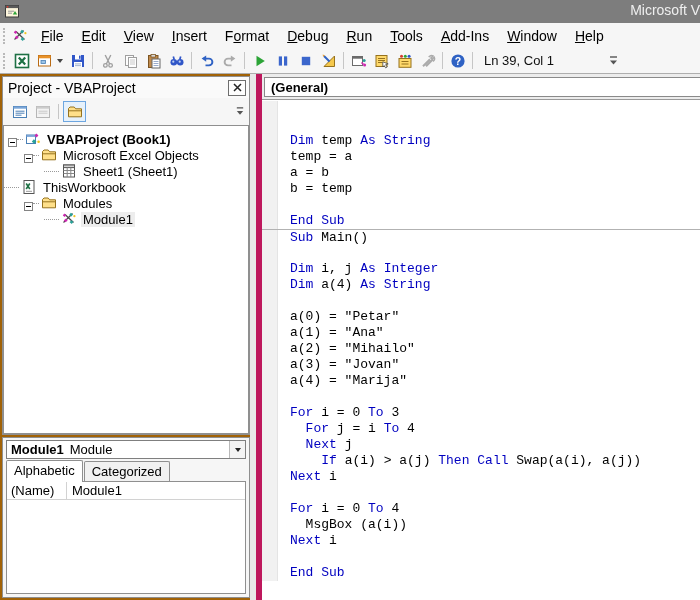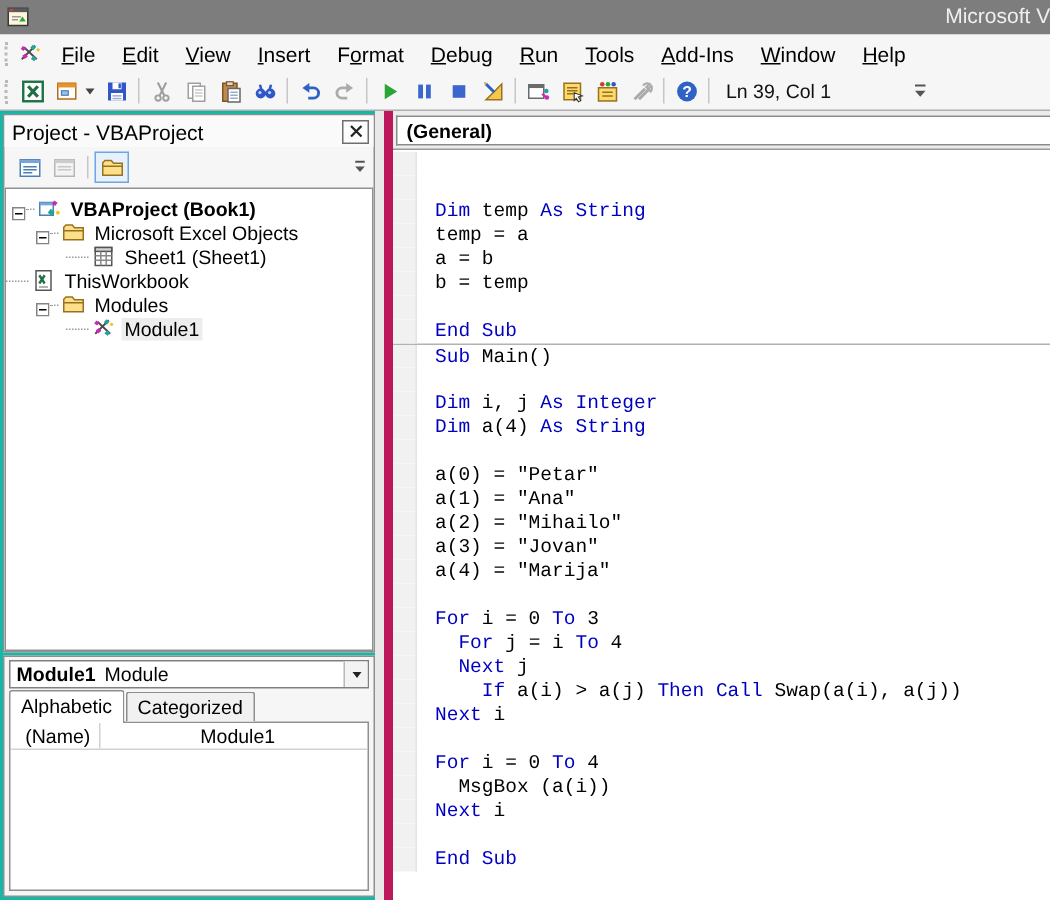--- a/index.html
+++ b/index.html
@@ -31,21 +31,21 @@
   }
   .tb-btn { width:23px; height:22px; display:flex; align-items:center; justify-content:center; border-radius:2px; }
   .tb-btn.with-dd { width:33px; }
   .tb-btn svg { display:block; }
   .tb-btn.disabled { opacity:.95; }
   .dd-arrow { width:0; height:0; border-left:3.5px solid transparent; border-right:3.5px solid transparent; border-top:4px solid #444; margin-left:4px; }
   .tb-sep { width:1px; height:17px; background:#c6c6c6; margin:0 3px; flex:none; }
   #cursor-position { font-size:13px; color:#101010; padding:0 8px; width:128px; white-space:nowrap; }
   .overflow-btn { width:15px; height:22px; display:flex; align-items:center; justify-content:center; margin-left:2px; }
   
-  #content { position:absolute; left:0; top:74px; width:700px; height:526px; background:#14b8a6; }
+  #content { position:absolute; left:0; top:74px; width:700px; height:526px; background:#a16207; }
   
   .panel { position:absolute; background:#f6f6f6; border:1px solid #8f8f8f; }
   #project-panel { left:2px; top:2px; width:248px; height:359px; display:flex; flex-direction:column; }
   .panel-header {
     height:21px; display:flex; align-items:center; padding:0 3px 0 5px;
     font-size:14px; color:#000; background:#fafafa; flex:none;
   }
   .panel-header .hd-title { flex:1 1 auto; white-space:nowrap; overflow:hidden; }
   .close-btn {
     width:18px; height:16px; border:1px solid #6e6e6e; background:#fdfdfd;
@@ -79,21 +79,21 @@
     margin-left:auto; width:16px; height:100%; border-left:1px solid #b9b9b9; background:#f3f3f3;
     display:flex; align-items:center; justify-content:center;
   }
   .tri-down { width:0; height:0; border-left:3.5px solid transparent; border-right:3.5px solid transparent; border-top:4px solid #222; }
   #prop-tabs { height:21px; display:flex; align-items:flex-end; padding-left:3px; flex:none; }
   .prop-tab {
     font-size:13px; padding:2px 7px 2px 7px; border:1px solid #8f8f8f; border-bottom:none;
     background:#f1f1f1; margin-right:1px; border-radius:2px 2px 0 0; position:relative;
   }
   .prop-tab.active { background:#fff; z-index:2; margin-bottom:-1px; padding-bottom:4px; }
-  #property-grid { flex:1 1 auto; margin:0 3px 3px 3px; background:#fff; border:1px solid #8f8f8f; overflow:hidden;text-align:center; }
+  #property-grid { flex:1 1 auto; margin:0 3px 3px 3px; background:#fff; border:1px solid #8f8f8f; overflow:hidden; }
   .prop-row { height:18px; display:flex; font-size:13px; border-bottom:1px solid #d2d2d2; }
   .prop-name { width:60px; flex:none; padding:1px 0 0 4px; border-right:1px solid #d2d2d2; }
   .prop-value { flex:1 1 auto; padding:1px 0 0 5px; }
   
   #splitter { position:absolute; left:250px; top:0; width:6px; height:526px; background:#e9e9e9; }
   
   #code-window {
     position:absolute; left:256px; top:0; width:444px; height:526px;
     background:#fff; border-left:6px solid #be185d;
   }

